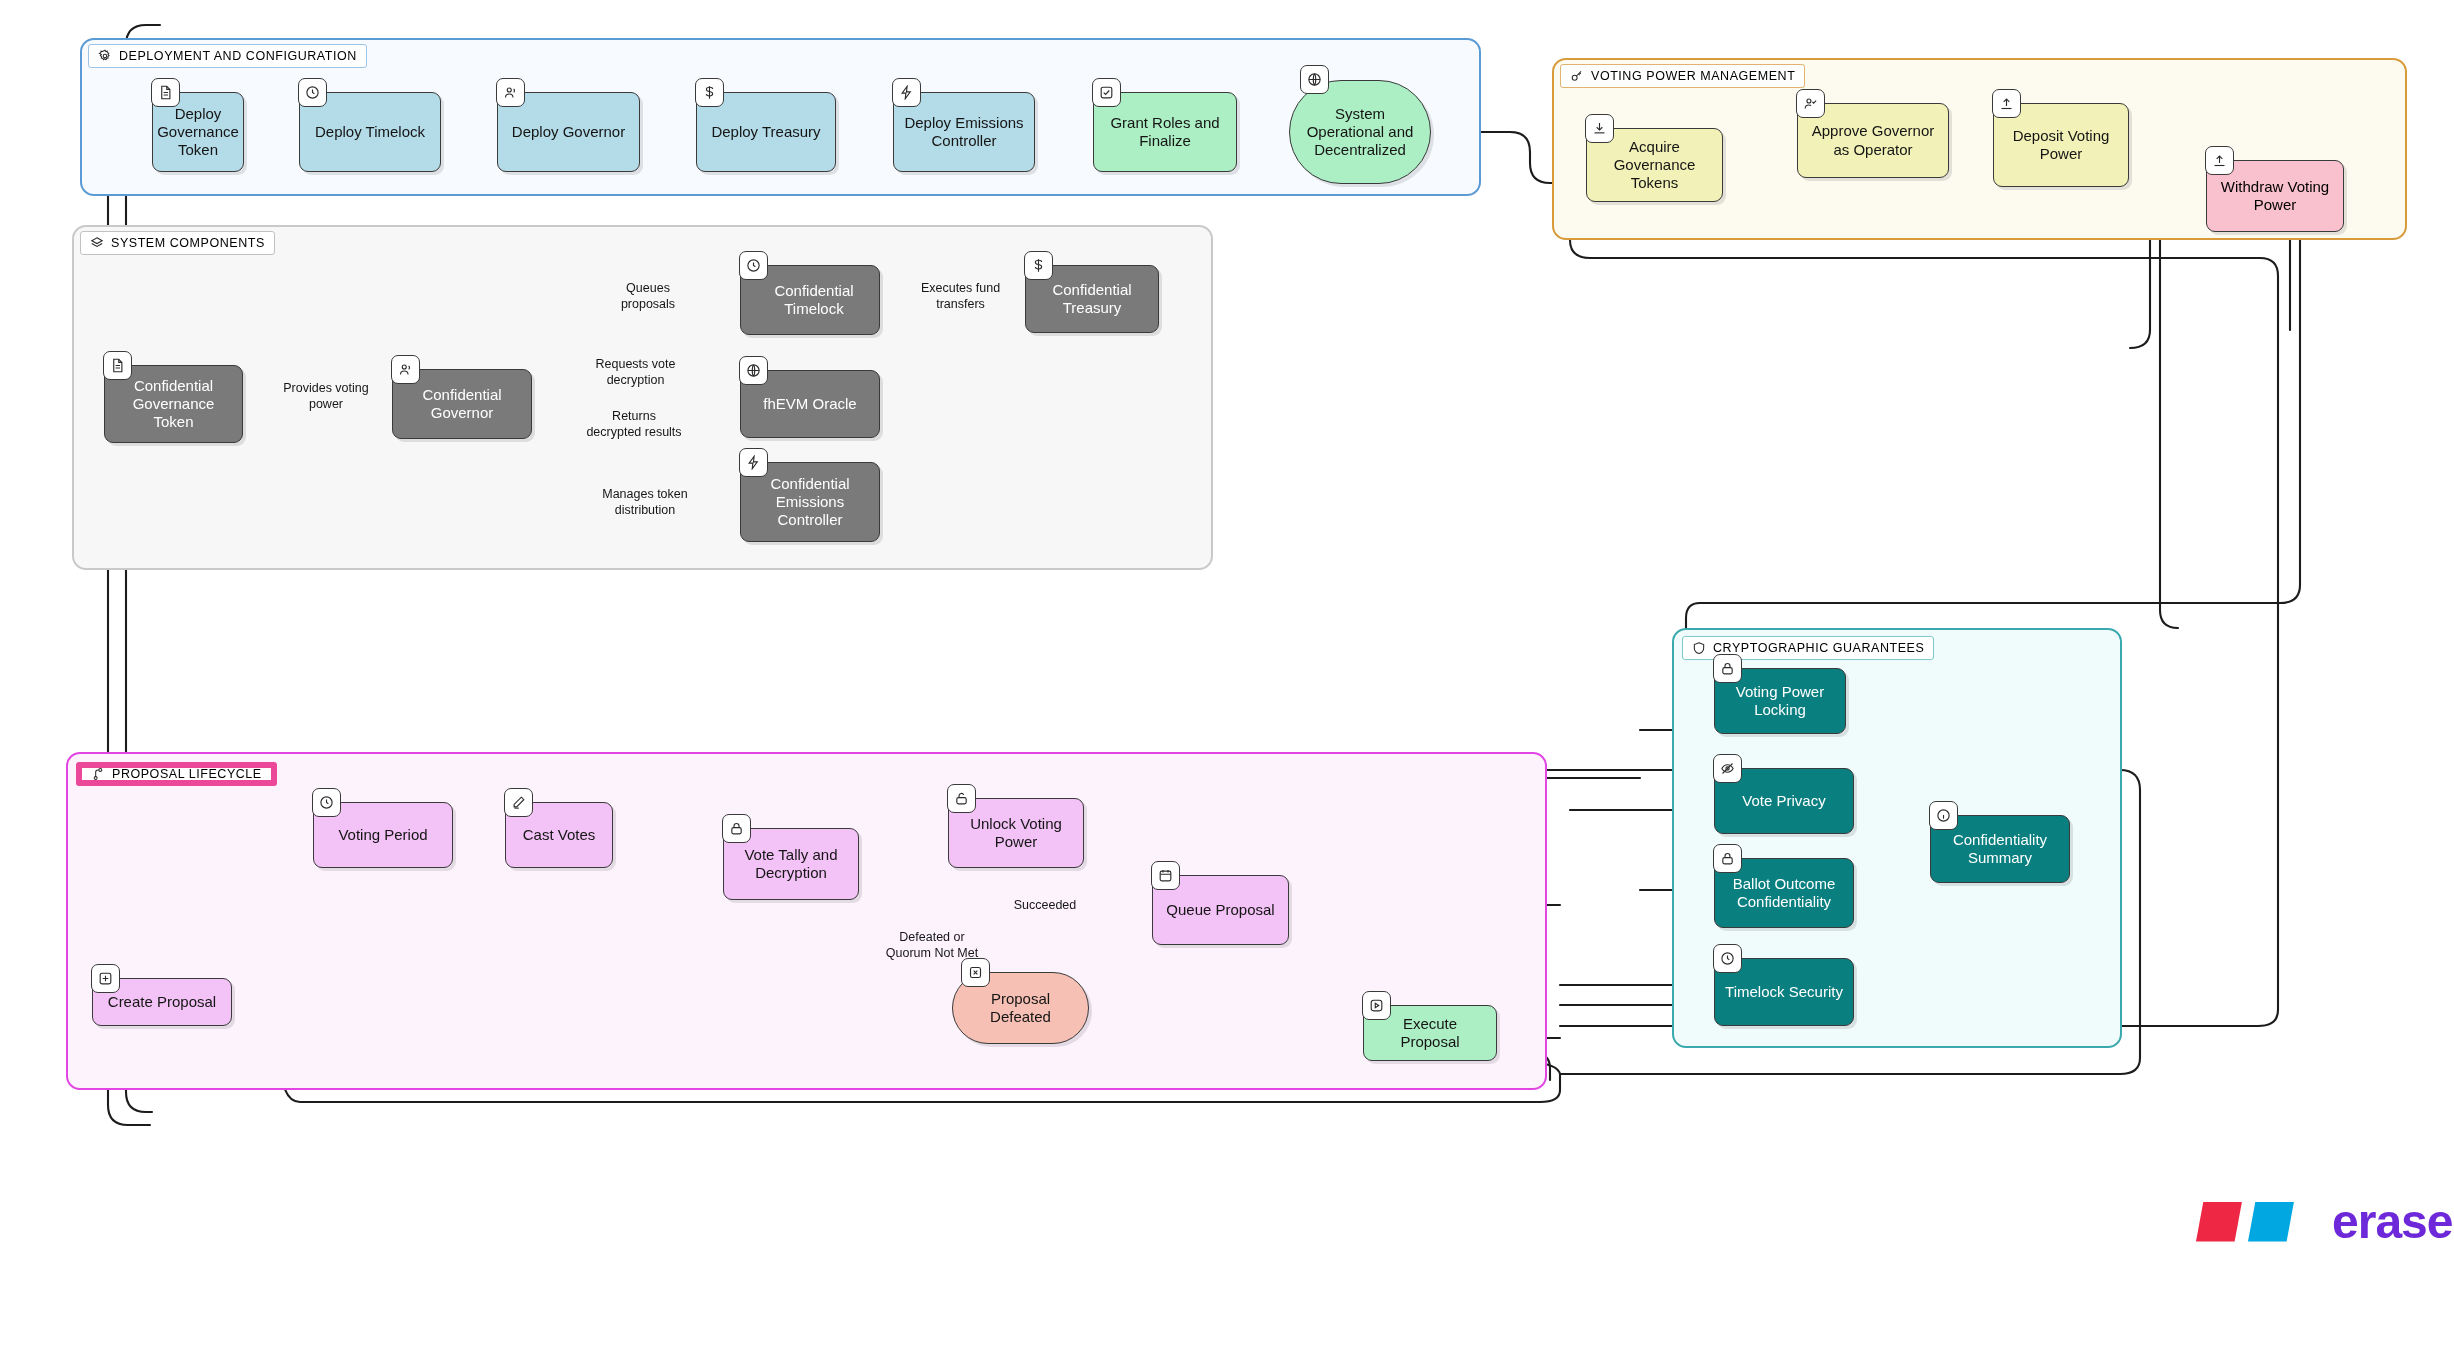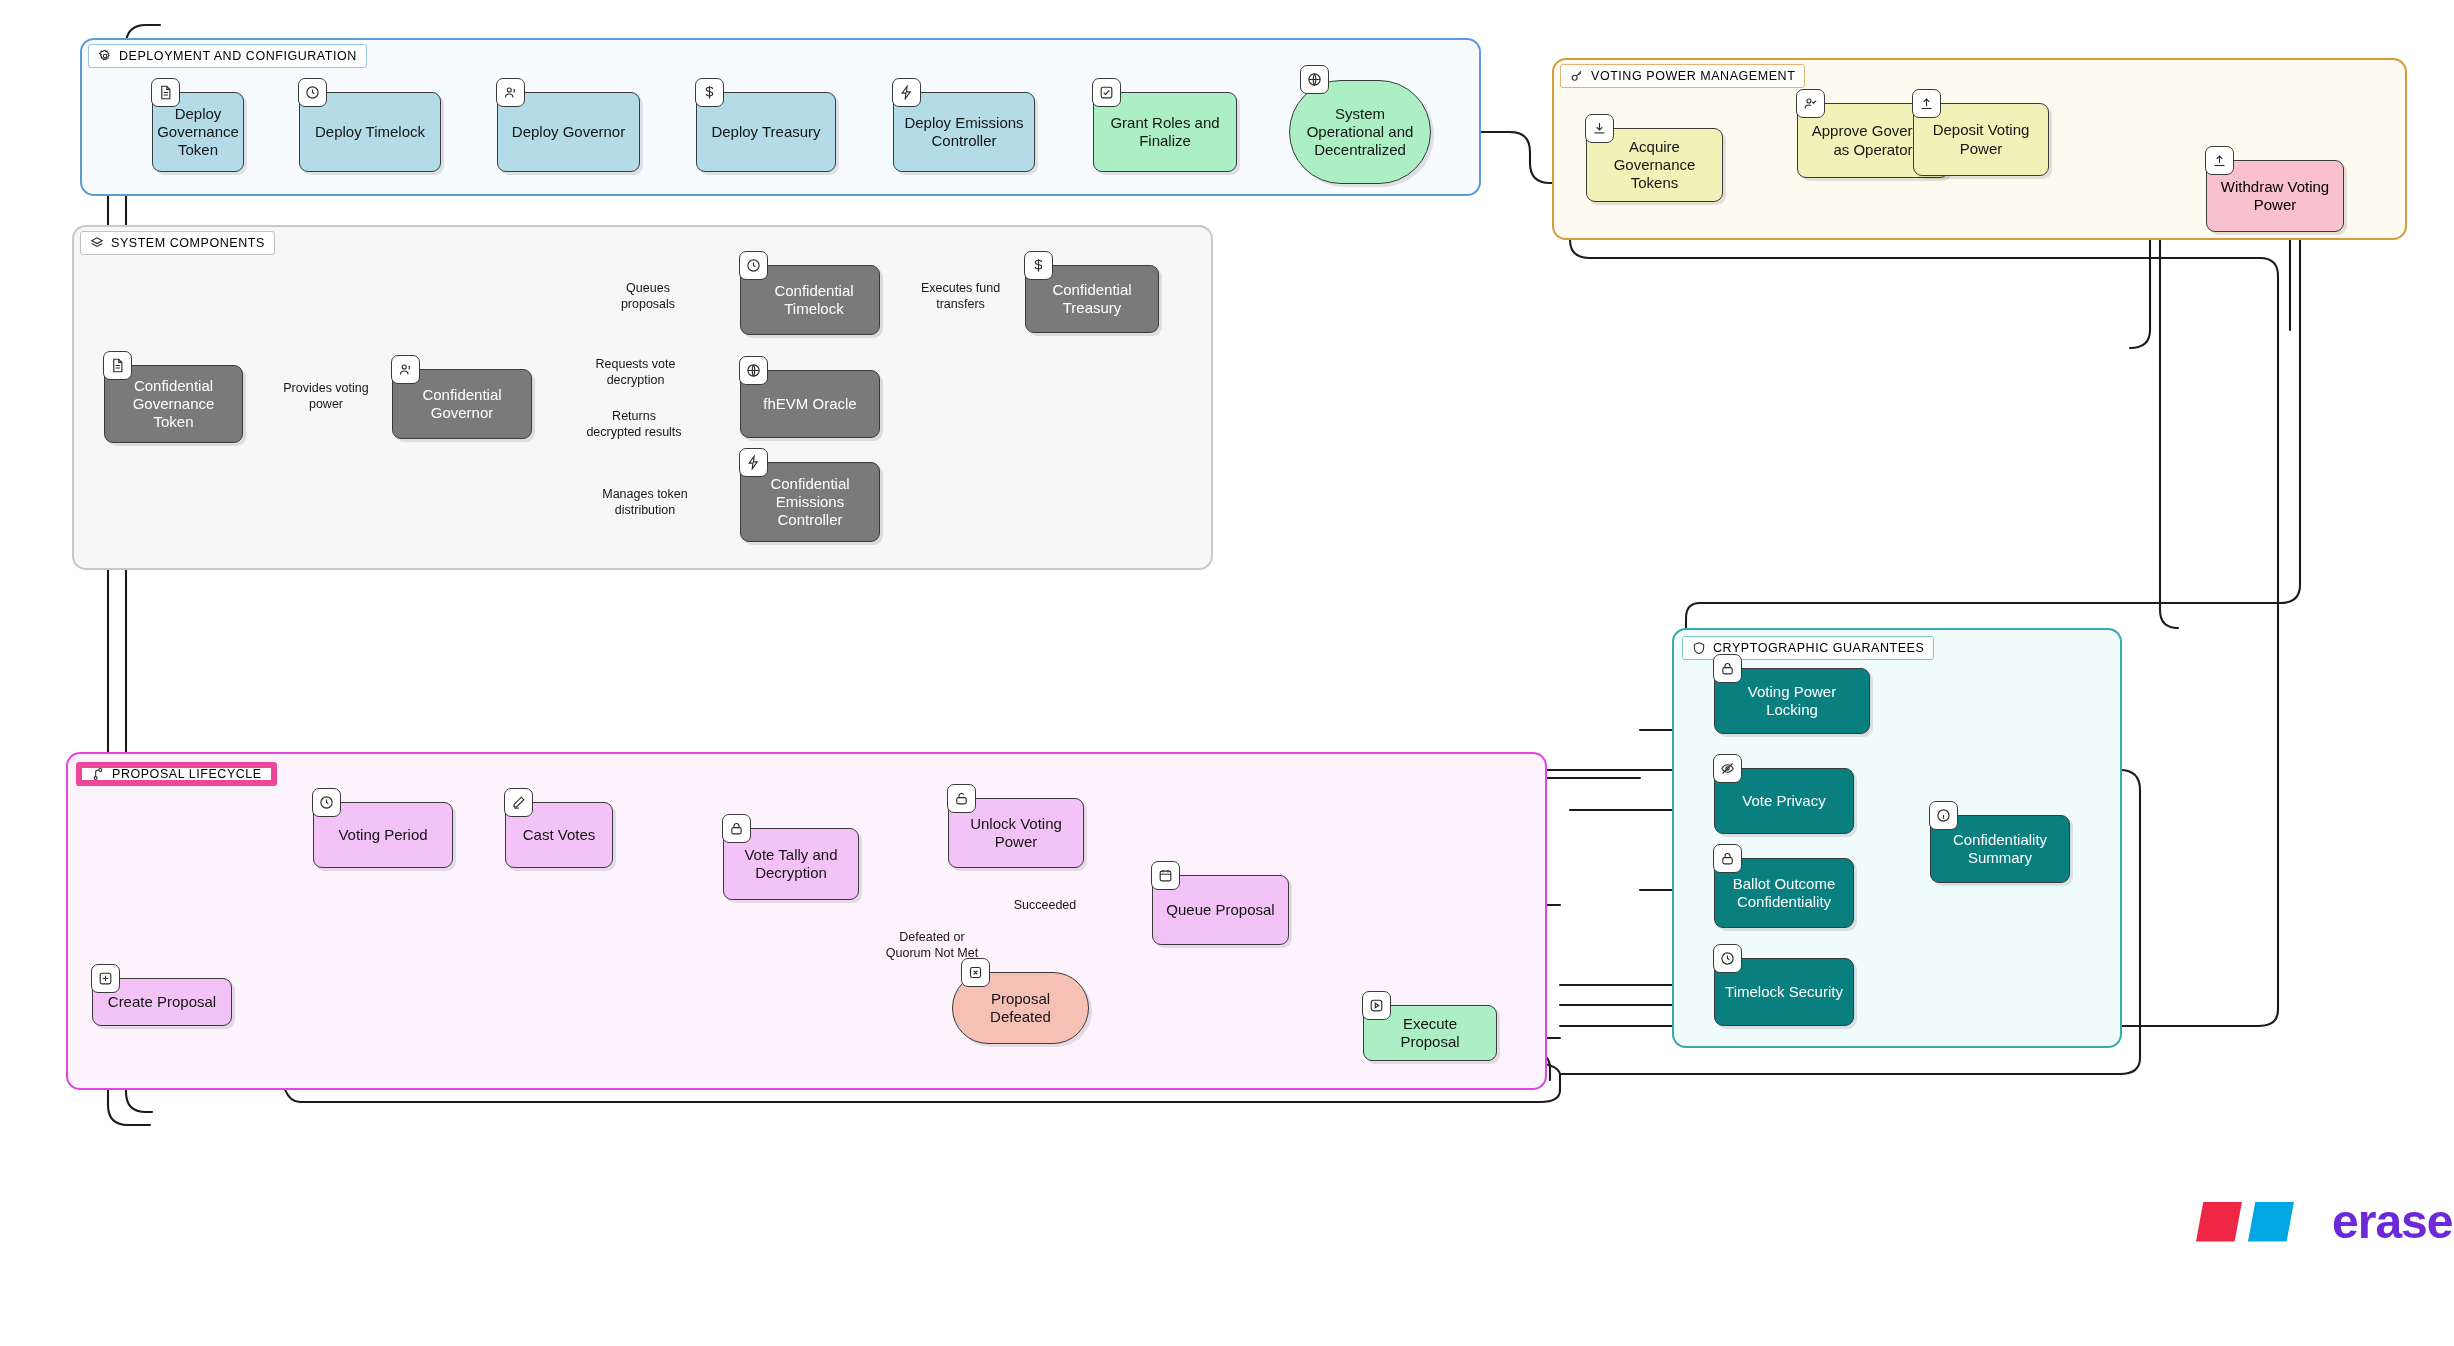--- a/index.html
+++ b/index.html
@@ -265,21 +265,21 @@
     <span class="badge">
         <svg viewBox="0 0 24 24" fill="none" stroke="#2b2b2b" stroke-width="1.8">
           <circle cx="9.5" cy="8" r="3.2"></circle>
           <path d="M3.5 20c0-3.4 2.7-5.6 6-5.6 1.3 0 2.5.3 3.4.9"></path>
           <path d="M15 9.5l2 2 4-4"></path>
         </svg>
       </span>
     <span class="lbl">Approve Governor as Operator</span>
   </div>
 
-  <div class="node t-yellow" style="left:1913px;top:103px;width:136px;height:73px;">
+  <div class="node t-yellow" style="left:1993px;top:103px;width:136px;height:84px;">
     <span class="badge">
         <svg viewBox="0 0 24 24" fill="none" stroke="#2b2b2b" stroke-width="1.8">
           <path d="M12 16V5M7.5 9.5L12 5l4.5 4.5"></path>
           <path d="M4 20h16"></path>
         </svg>
       </span>
     <span class="lbl">Deposit Voting Power</span>
   </div>
 
   <div class="node t-pink" style="left:2206px;top:160px;width:138px;height:72px;">
@@ -469,21 +469,21 @@
   <div class="group" style="left:1672px;top:628px;width:450px;height:420px;border:2px solid #3aa9ae;background:#f0fbfb;"></div>
   <div class="group-title" style="left:1682px;top:636px;border:1px solid #7fc9cc;">
     <span class="gi">
       <svg viewBox="0 0 24 24" fill="none" stroke="#2b2b2b" stroke-width="1.8">
           <path d="M12 3l8 3v6c0 5-3.4 8.2-8 9.5C7.4 20.2 4 17 4 12V6z"></path>
         </svg>
     </span>
     <span>CRYPTOGRAPHIC GUARANTEES</span>
   </div>
 
-  <div class="node t-teal" style="left:1714px;top:668px;width:156px;height:66px;align-items:center;">
+  <div class="node t-teal" style="left:1714px;top:668px;width:132px;height:66px;align-items:center;">
     <span class="badge">
         <svg viewBox="0 0 24 24" fill="none" stroke="#2b2b2b" stroke-width="1.8">
           <rect x="4.5" y="10.5" width="15" height="10" rx="2.5"></rect>
           <path d="M8 10.5V8a4 4 0 0 1 8 0v2.5"></path>
         </svg>
       </span>
     <span class="lbl">Voting Power Locking</span>
   </div>
 
   <div class="node t-teal" style="left:1714px;top:768px;width:140px;height:66px;">

